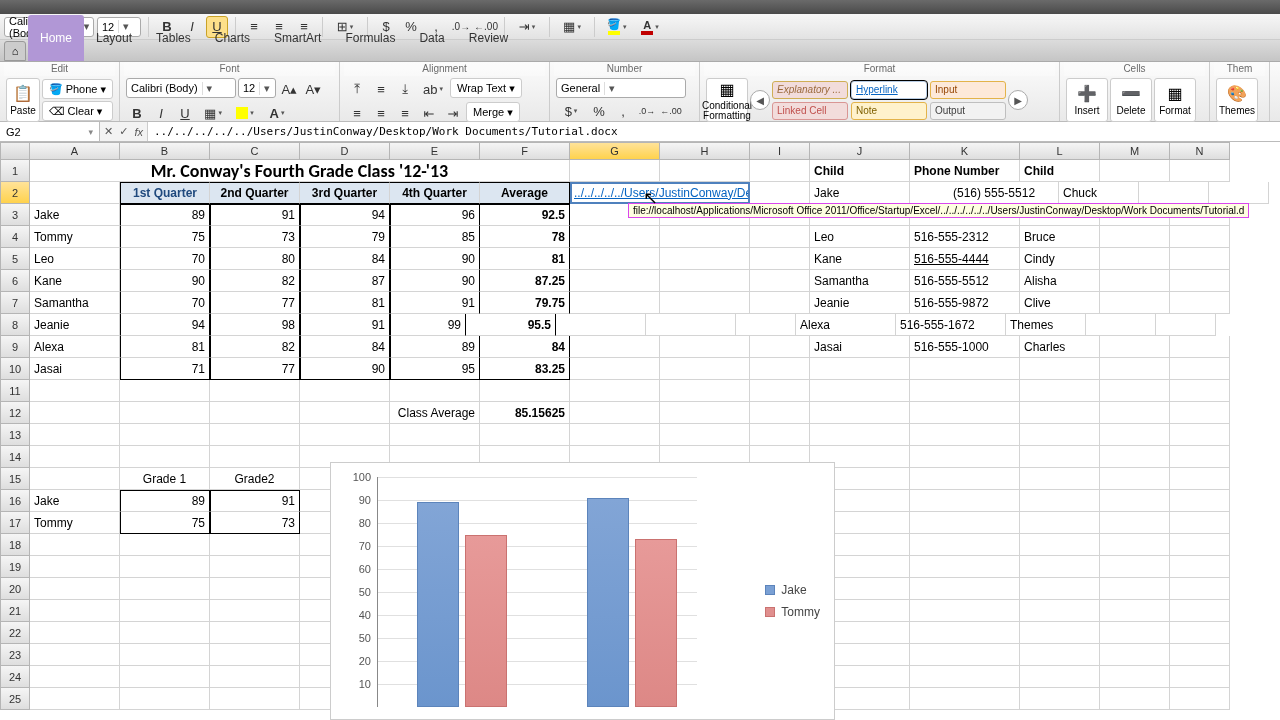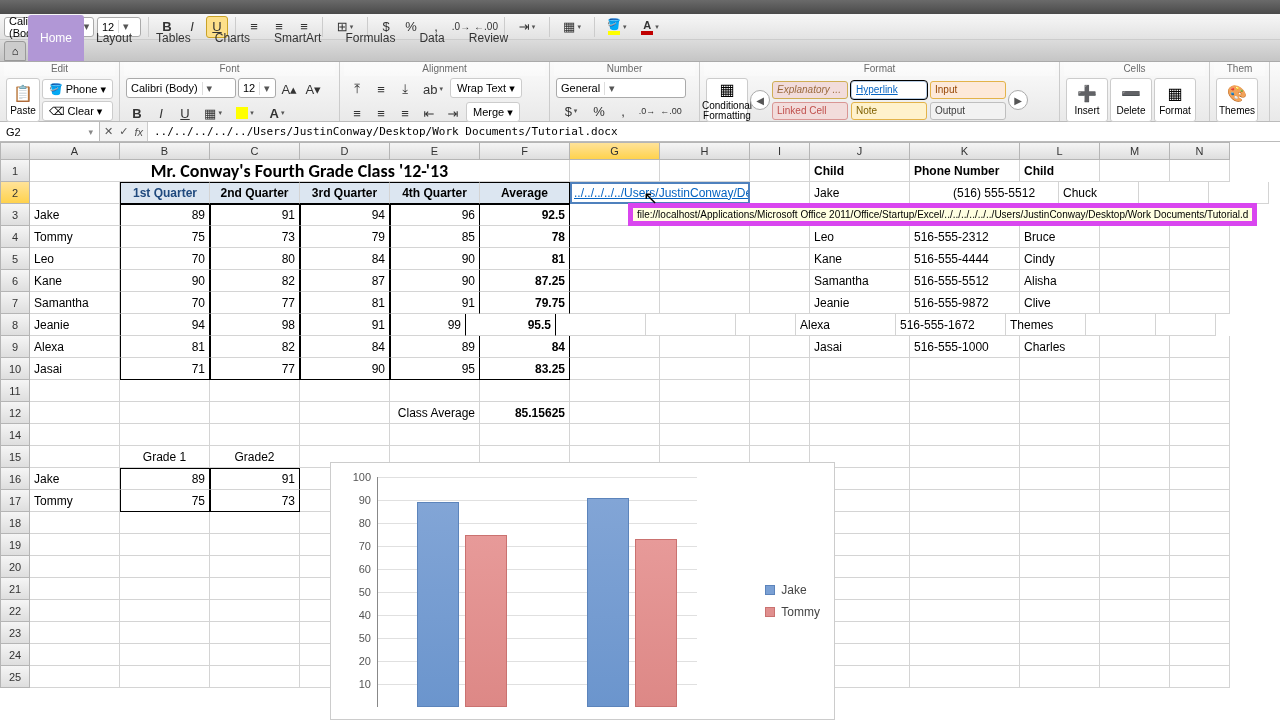--- a/index.html
+++ b/index.html
@@ -74,21 +74,21 @@
 .cell.box-t { border-top: 1px solid #000; }
 .cell.box-b { border-bottom: 1px solid #000; }
 .cell.avg { font-weight: bold; }
 .cell.link { color: #0563c1; text-decoration: underline; }
 .cell.active { outline: 2px solid #4f81bd; outline-offset: -2px; z-index: 2; position: relative; }
 
 
 .cA{width:90px}.cB{width:90px}.cC{width:90px}.cD{width:90px}.cE{width:90px}.cF{width:90px}.cG{width:90px}.cH{width:90px}.cI{width:60px}.cJ{width:100px}.cK{width:110px}.cL{width:80px}.cM{width:70px}.cN{width:60px}
 
 
-.tooltip { position: absolute; left: 628px; top: 61px; background: #ffffe1; border: 5px solid #d946ef; padding: 1px 4px; font-size: 10px; font-family: "Tahoma",sans-serif; z-index: 50; white-space: nowrap; }
+.tooltip { position: absolute; left: 628px; top: 61px; background: #ffffe1; border: 1px solid #d946ef; padding: 1px 4px; font-size: 10px; font-family: "Tahoma",sans-serif; z-index: 50; white-space: nowrap; }
 .cursor { position: absolute; left: 643px; top: 45px; font-size: 18px; z-index: 60; color:#000; }
 
 
 .chart { position: absolute; left: 330px; top: 320px; width: 505px; height: 258px; background: #fff; border: 1px solid #ccc; z-index: 5; }
 .plot { position: absolute; left: 46px; top: 14px; width: 320px; height: 230px; }
 .y-axis { position: absolute; left: 6px; top: 14px; width: 36px; height: 230px; }
 .y-tick { position: absolute; right: 2px; font-size: 11px; color: #555; transform: translateY(-50%); }
 .gridline { position: absolute; left: 0; width: 100%; height: 1px; background: #e0e0e0; }
 .axis-line { position: absolute; background: #888; }
 .bar { position: absolute; bottom: 0; width: 42px; }
@@ -412,21 +412,21 @@
         <div class="cell cA" style="width: 90px;">Leo</div>
         <div class="cell cB num box-l box-r" style="width: 90px;">70</div>
         <div class="cell cC num box-l box-r" style="width: 90px;">80</div>
         <div class="cell cD num box-l box-r" style="width: 90px;">84</div>
         <div class="cell cE num box-l box-r" style="width: 90px;">90</div>
         <div class="cell cF num avg box-r" style="width: 90px;">81</div>
         <div class="cell cG" style="width: 90px;"></div>
         <div class="cell cH" style="width: 90px;"></div>
         <div class="cell cI" style="width: 60px;"></div>
         <div class="cell cJ" style="width: 100px;">Kane</div>
-        <div class="cell cK" style="width: 110px;">516-555-4444</div>
+        <div class="cell cK" style="width: 110px; text-decoration: underline;">516-555-4444</div>
         <div class="cell cL" style="width: 80px;">Cindy</div>
         <div class="cell cM" style="width: 70px;"></div>
         <div class="cell cN" style="width: 60px;"></div>
       </div>
       <div class="row">
         <div class="row-h">6</div>
         <div class="cell cA" style="width: 90px;">Kane</div>
         <div class="cell cB num box-l box-r" style="width: 90px;">90</div>
         <div class="cell cC num box-l box-r" style="width: 90px;">82</div>
         <div class="cell cD num box-l box-r" style="width: 90px;">87</div>
@@ -527,20 +527,37 @@
         <div class="cell cN" style="width: 60px;"></div>
       </div>
       <div class="row">
         <div class="row-h">12</div>
         <div class="cell cA" style="width: 90px;"></div>
         <div class="cell cB" style="width: 90px;"></div>
         <div class="cell cC" style="width: 90px;"></div>
         <div class="cell cD" style="width: 90px;"></div>
         <div class="cell cE num" style="width: 90px;">Class Average</div>
         <div class="cell cF num bold" style="width: 90px;">85.15625</div>
+        <div class="cell cG" style="width: 90px;"></div>
+        <div class="cell cH" style="width: 90px;"></div>
+        <div class="cell cI" style="width: 60px;"></div>
+        <div class="cell cJ" style="width: 100px;"></div>
+        <div class="cell cK" style="width: 110px;"></div>
+        <div class="cell cL" style="width: 80px;"></div>
+        <div class="cell cM" style="width: 70px;"></div>
+        <div class="cell cN" style="width: 60px;"></div>
+      </div>
+      <div class="row">
+        <div class="row-h">13</div>
+        <div class="cell cA" style="width: 90px;"></div>
+        <div class="cell cB" style="width: 90px;"></div>
+        <div class="cell cC" style="width: 90px;"></div>
+        <div class="cell cD" style="width: 90px;"></div>
+        <div class="cell cE" style="width: 90px;"></div>
+        <div class="cell cF" style="width: 90px;"></div>
         <div class="cell cG" style="width: 90px;"></div>
         <div class="cell cH" style="width: 90px;"></div>
         <div class="cell cI" style="width: 60px;"></div>
         <div class="cell cJ" style="width: 100px;"></div>
         <div class="cell cK" style="width: 110px;"></div>
         <div class="cell cL" style="width: 80px;"></div>
         <div class="cell cM" style="width: 70px;"></div>
         <div class="cell cN" style="width: 60px;"></div>
       </div>
       <div class="row">

